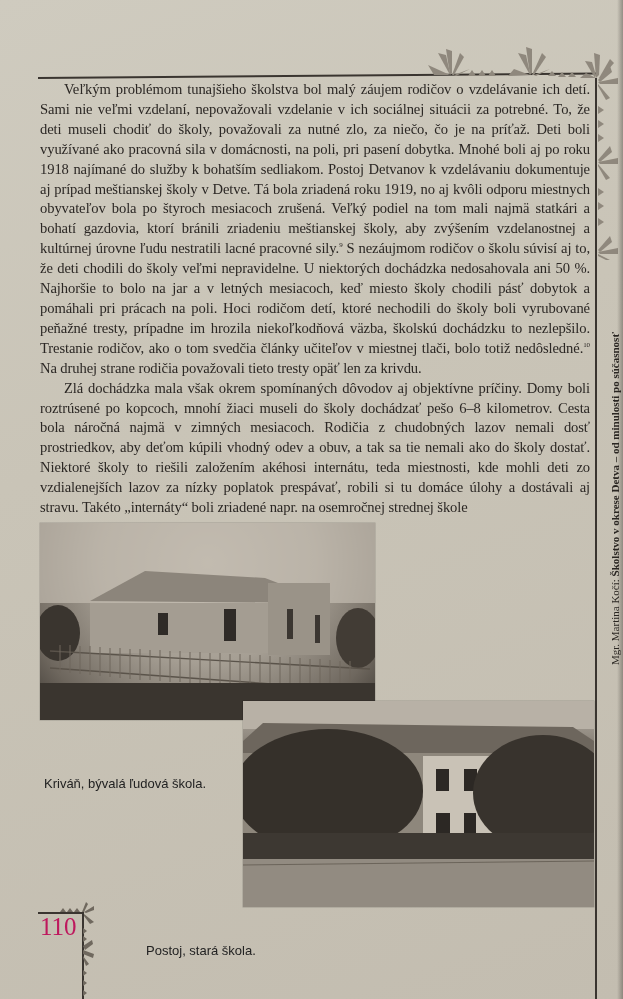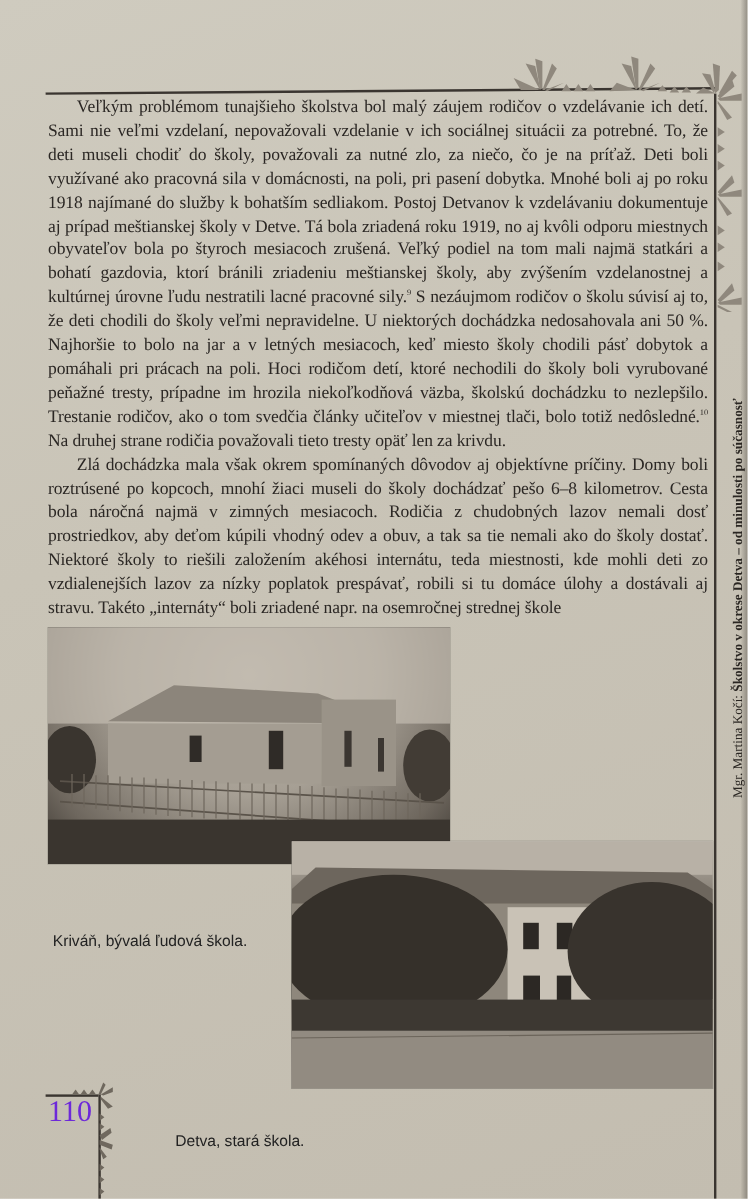--- a/index.html
+++ b/index.html
@@ -54,21 +54,21 @@
     }
     .photo svg { position: absolute; left: 0; top: 0; }
     .caption {
       position: absolute; font-family: Liberation Sans, sans-serif;
       font-size: 13px; color: #222; margin-top: 48px;
     }
     .caption-krivan { left: 44px; top: 728px; }
     .caption-detva { left: 146px; top: 895px; }
     .page-number {
       position: absolute; left: 40px; top: 913px;
-      font-family: "Liberation Serif", serif; font-size: 25px; color: #6d28d9;
+      font-family: "Liberation Serif", serif; font-size: 25px; color: #be185d;
     }
     .running-head {
       position: absolute; left: 609px; top: 665px;
       transform: rotate(-90deg); transform-origin: left top;
       white-space: nowrap; font-family: "Liberation Serif", serif;
       font-size: 11px; color: #2a2622;
     }
     .running-head b { font-weight: bold; }
   </style>
 </head>
@@ -236,21 +236,21 @@
 
       <ellipse cx="85" cy="90" rx="95" ry="62" fill="#35302a"></ellipse>
       <ellipse cx="300" cy="92" rx="70" ry="58" fill="#38332d"></ellipse>
 
       <rect x="0" y="132" width="351" height="26" fill="#3d3832"></rect>
 
       <rect x="0" y="158" width="351" height="48" fill="#928b81"></rect>
       <line x1="0" y1="164" x2="351" y2="160" stroke="#6b645a" stroke-width="1"></line>
     </svg>
   </div>
-  <div class="caption caption-detva">Detva, stará škola.</div>
+  <div class="caption caption-detva">Postoj, stará škola.</div>
 
   <div class="page-number">110</div>
 
   <div class="running-head">
     <span>Mgr. Martina Kočí:</span>
     <b>Školstvo v okrese Detva – od minulosti po súčasnosť</b>
   </div>
 
   <div class="right-shadow"></div>
 </div>

